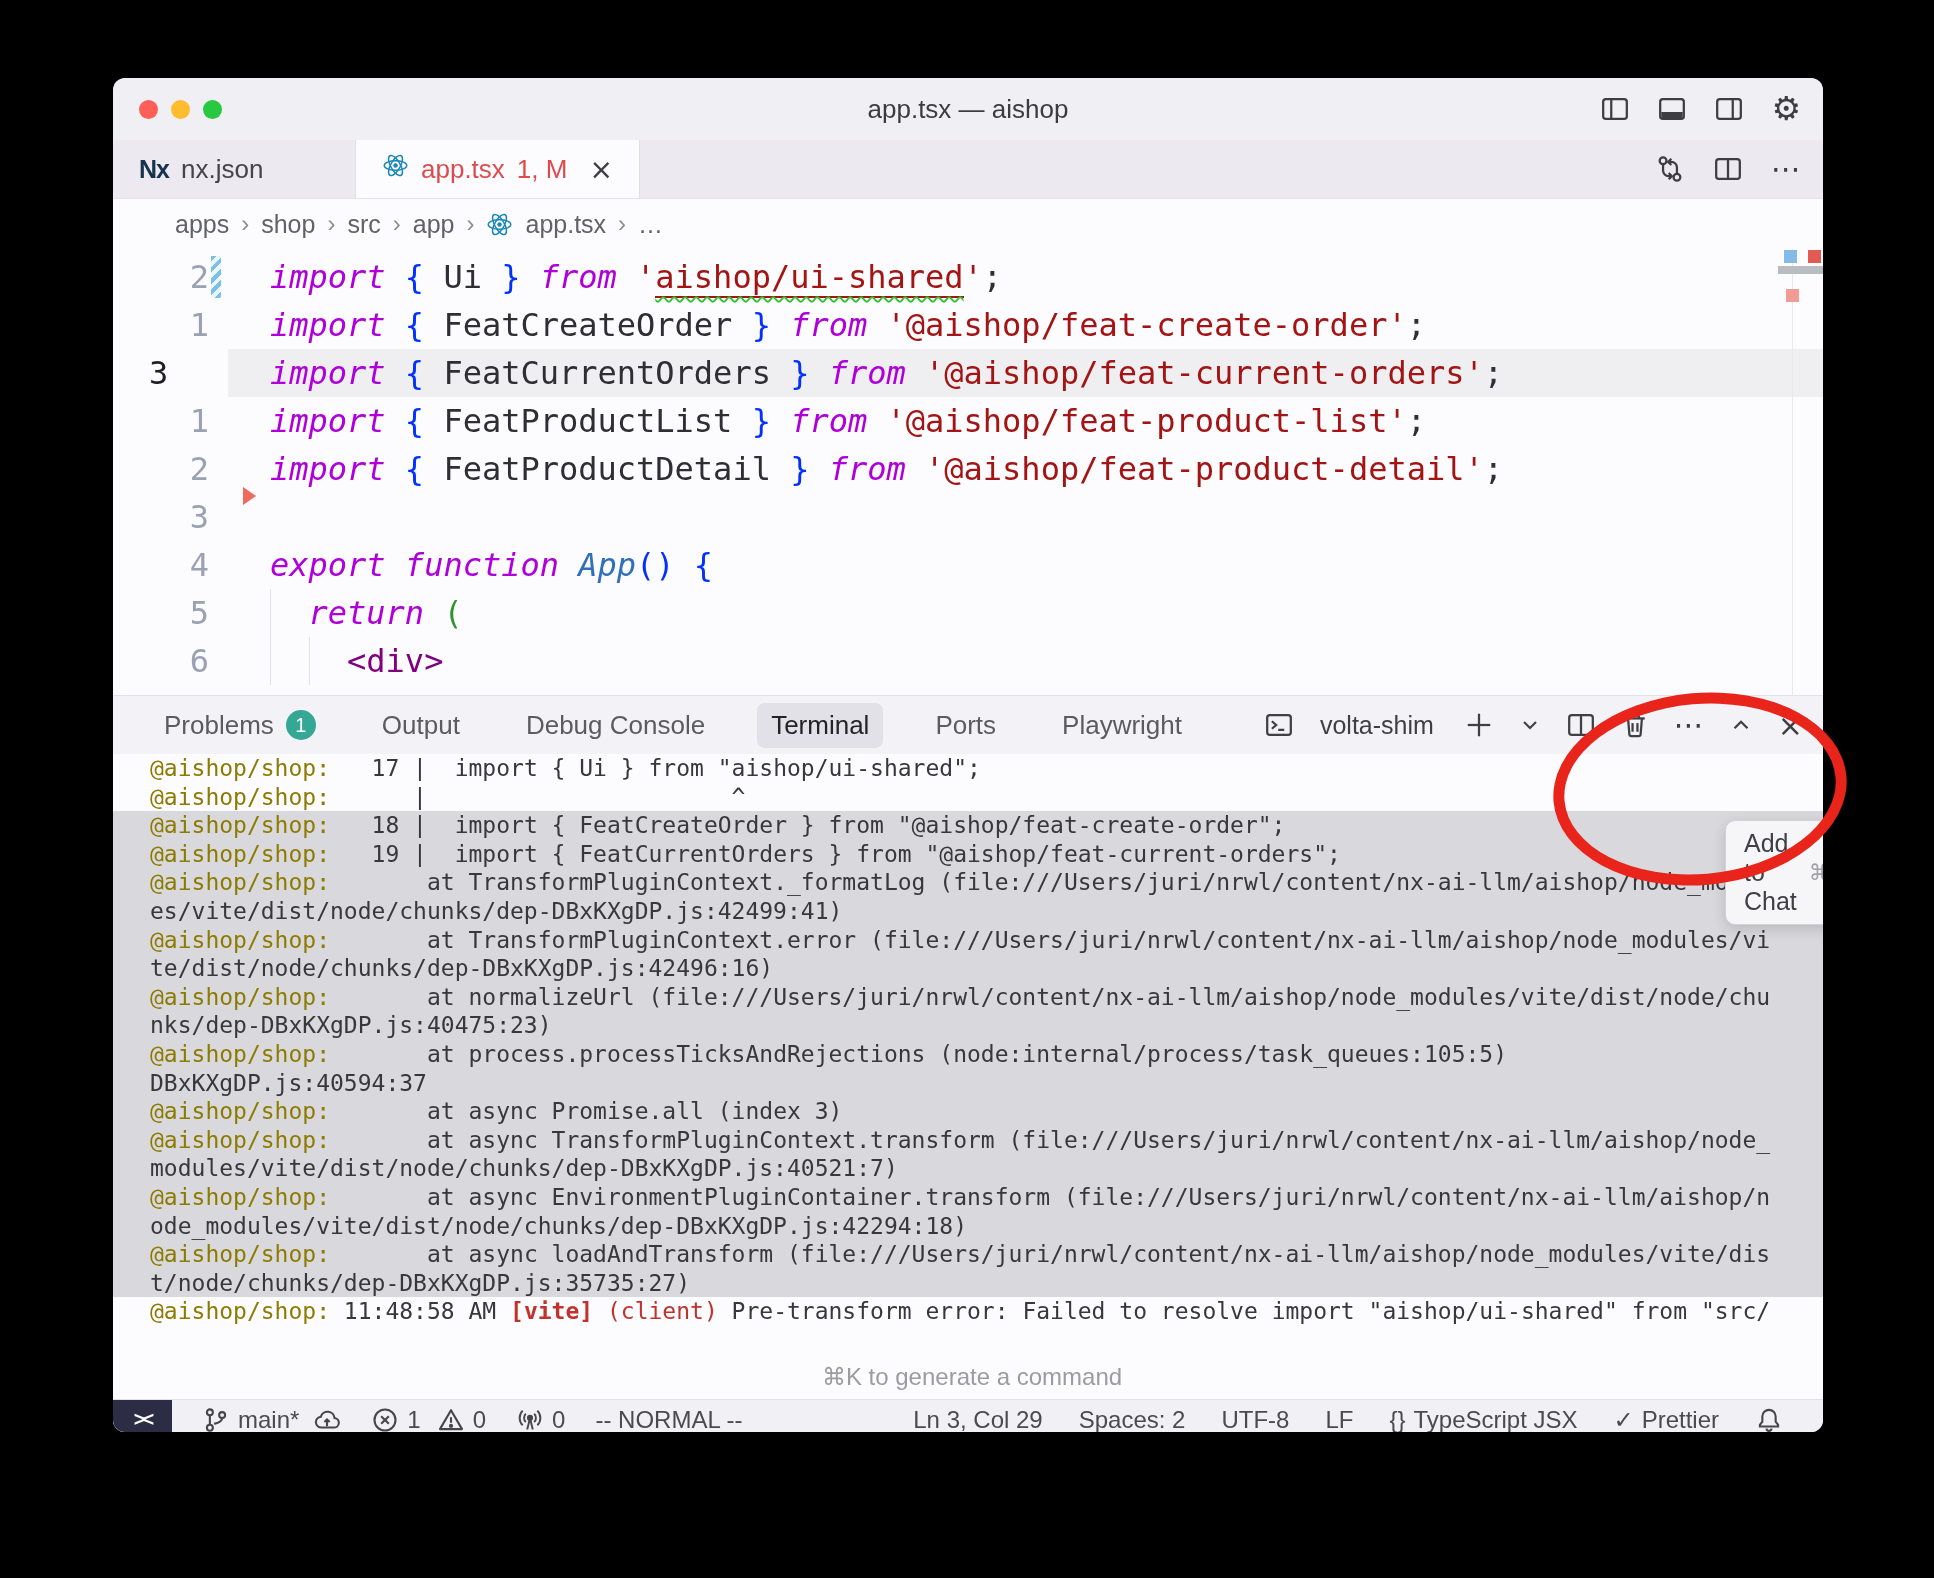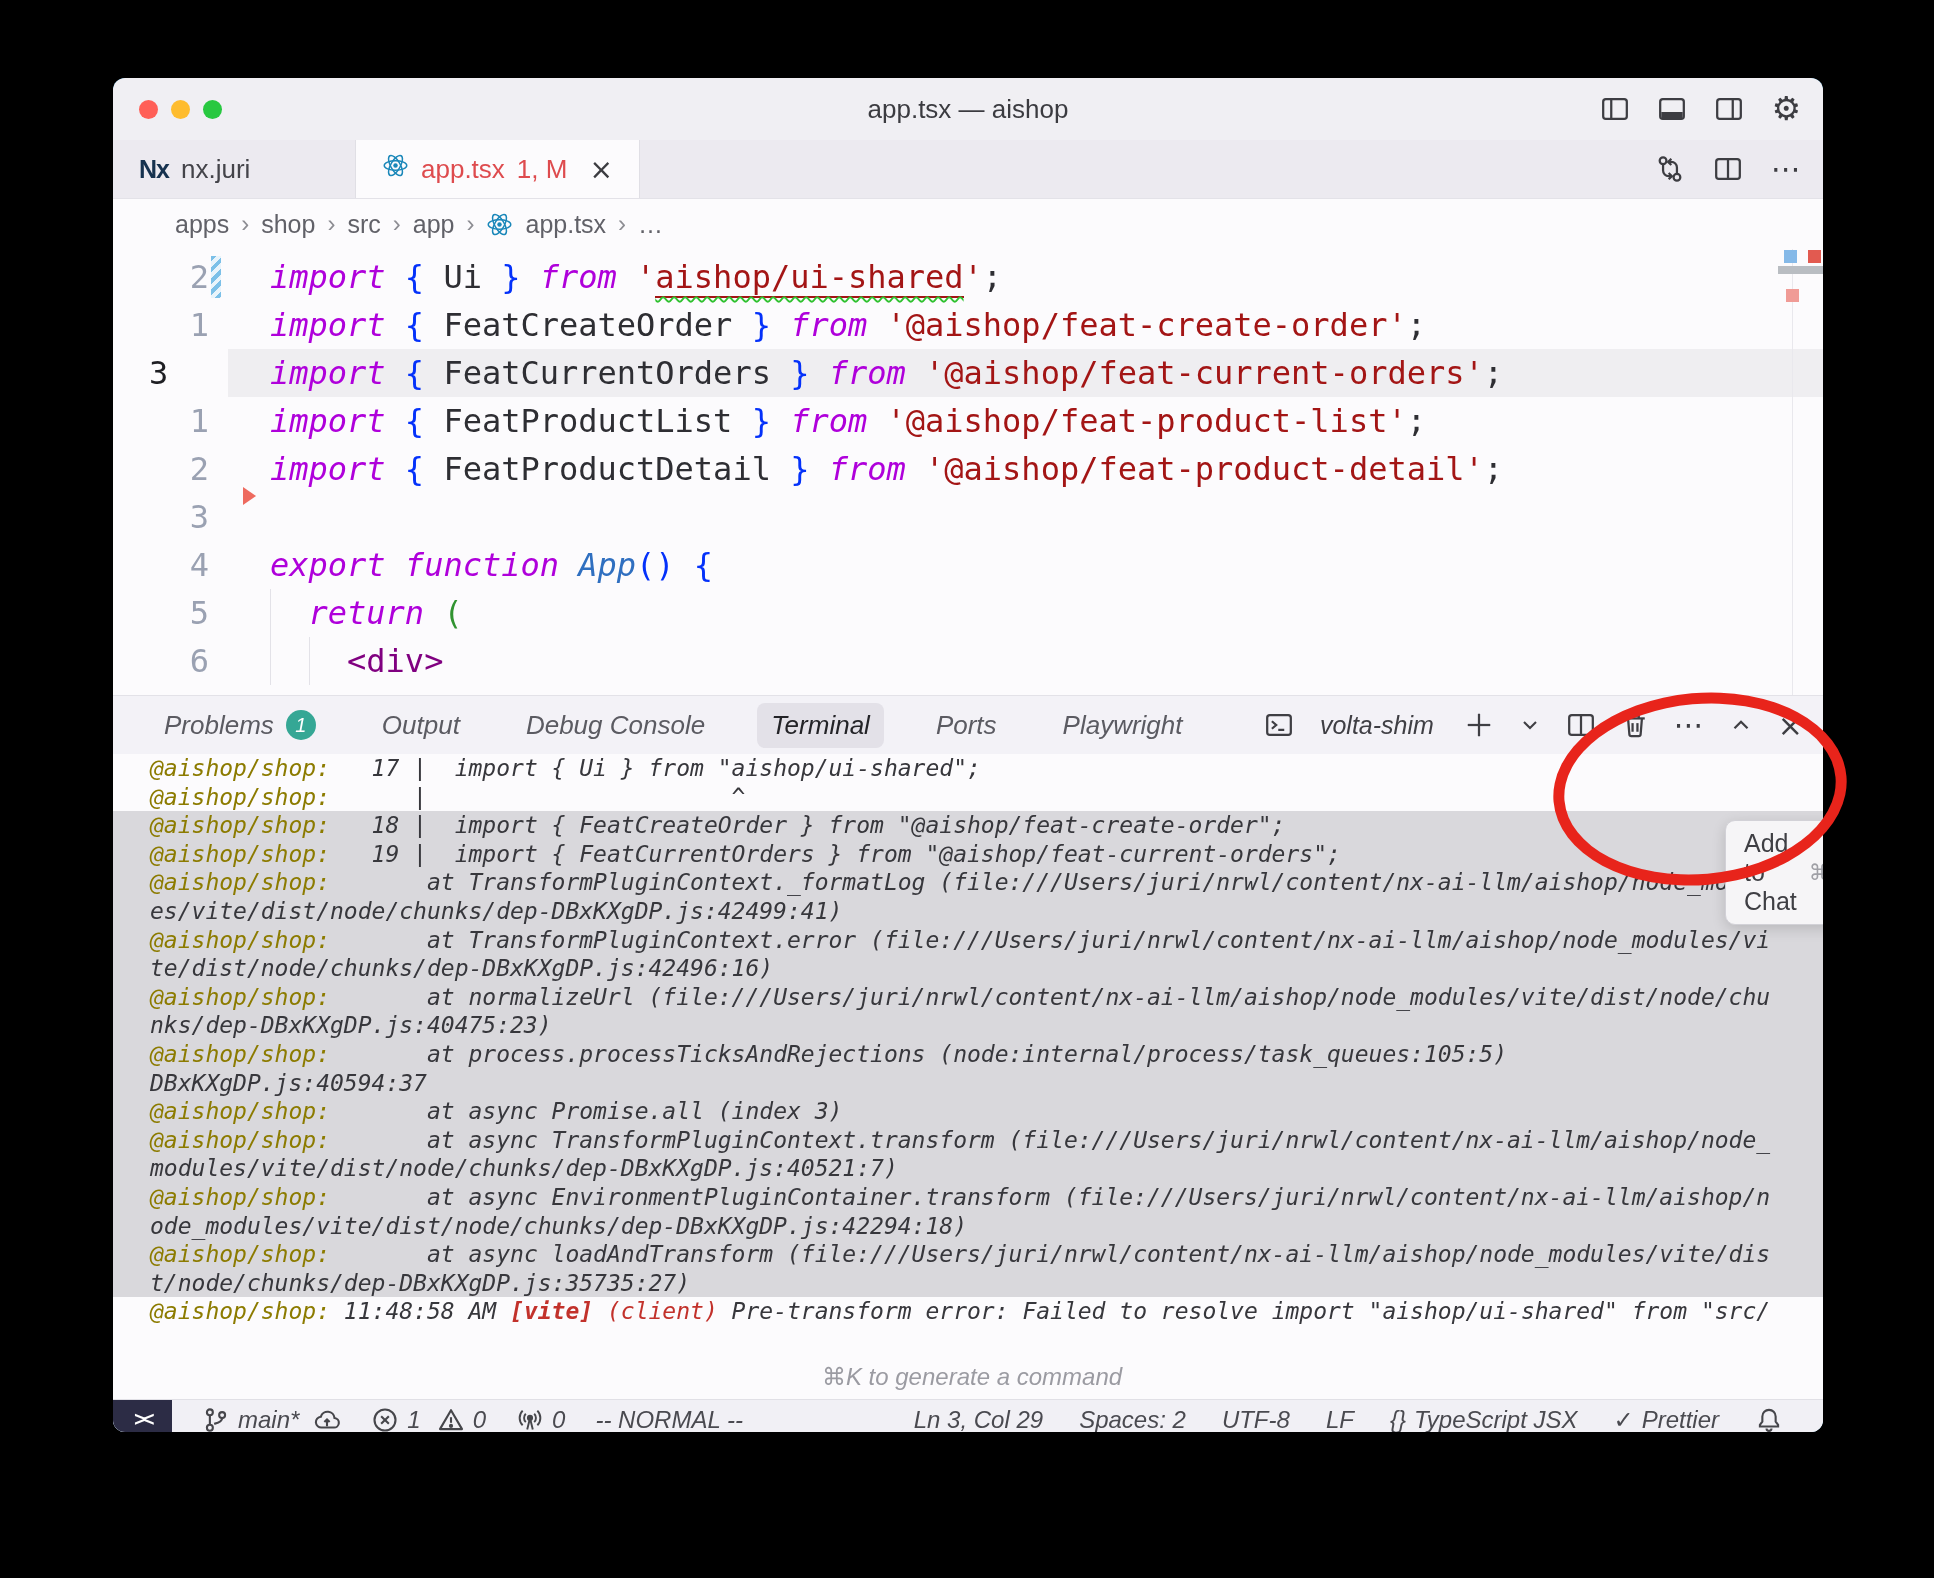--- a/index.html
+++ b/index.html
@@ -51,21 +51,21 @@
   .tk-fn{color:#2f6fc0;font-style:italic}
   .tk-pgr{color:#319331}
   .tk-tag{color:#800080}
   .mini-div{position:absolute;right:30px;top:0;bottom:0;width:1px;background:#e9e8ed;}
   .rm{position:absolute;}
   .rm-blue{right:26px;top:1px;width:13px;height:13px;background:var(--ruler-modified);}
   .rm-red{right:2px;top:1px;width:13px;height:13px;background:var(--ruler-error);}
   .rm-gray{right:0;top:17px;width:45px;height:8px;background:#b9bdc2;}
   .rm-pink{right:24px;top:40px;width:13px;height:13px;background:#f09b96;}
   
-  .panel{flex:1;display:flex;flex-direction:column;border-top:1px solid #e3e2e8;background:#f3f2f7;min-height:0;font-style:italic;}
+  .panel{flex:1;display:flex;flex-direction:column;border-top:1px solid #e3e2e8;background:#f3f2f7;min-height:0;}
   .panel-tabs{height:58px;flex:0 0 58px;display:flex;align-items:center;padding:0 20px 0 37px;}
   .ptab{font-size:26px;color:#5b5b62;margin-right:38px;padding:7px 14px;border-radius:8px;display:flex;align-items:center;gap:12px;}
   .ptab.active{background:#e3e1e8;color:#232327;font-weight:500;}
   .pbadge{width:30px;height:30px;border-radius:50%;background:var(--badge-teal);color:#fff;font-size:20px;
           display:flex;align-items:center;justify-content:center;}
   .panel-controls{margin-left:auto;display:flex;align-items:center;gap:24px;color:#3f3f44;}
   .term-name{font-size:25px;color:#3f3f44;margin:0 6px 0 2px;}
   
   .terminal{flex:0 0 601px;background:#fcfbfd;overflow:hidden;
             font-family:"DejaVu Sans Mono","Liberation Mono",monospace;font-size:23px;}
@@ -126,21 +126,21 @@
             </svg>
         </span>
         <span class="icnbtn gear">⚙</span>
       </div>
     </div>
 
     <div class="tabbar">
       <div class="tabs" id="tabs">
           <div class="tab">
             <span class="tabicon"><span class="nxlogo">Nx</span></span>
-            <span>nx.juri</span>
+            <span>nx.json</span>
           </div>
           <div class="tab active">
             <span class="tabicon"><svg viewBox="0 0 24 24" width="27" height="27">
                 <g fill="none" stroke="#1a87b9" stroke-width="1.3">
                   <ellipse cx="12" cy="12" rx="10" ry="4.2"></ellipse>
                   <ellipse cx="12" cy="12" rx="10" ry="4.2" transform="rotate(60 12 12)"></ellipse>
                   <ellipse cx="12" cy="12" rx="10" ry="4.2" transform="rotate(120 12 12)"></ellipse>
                 </g>
                 <circle cx="12" cy="12" r="2" fill="#1a87b9"></circle>
               </svg></span>

